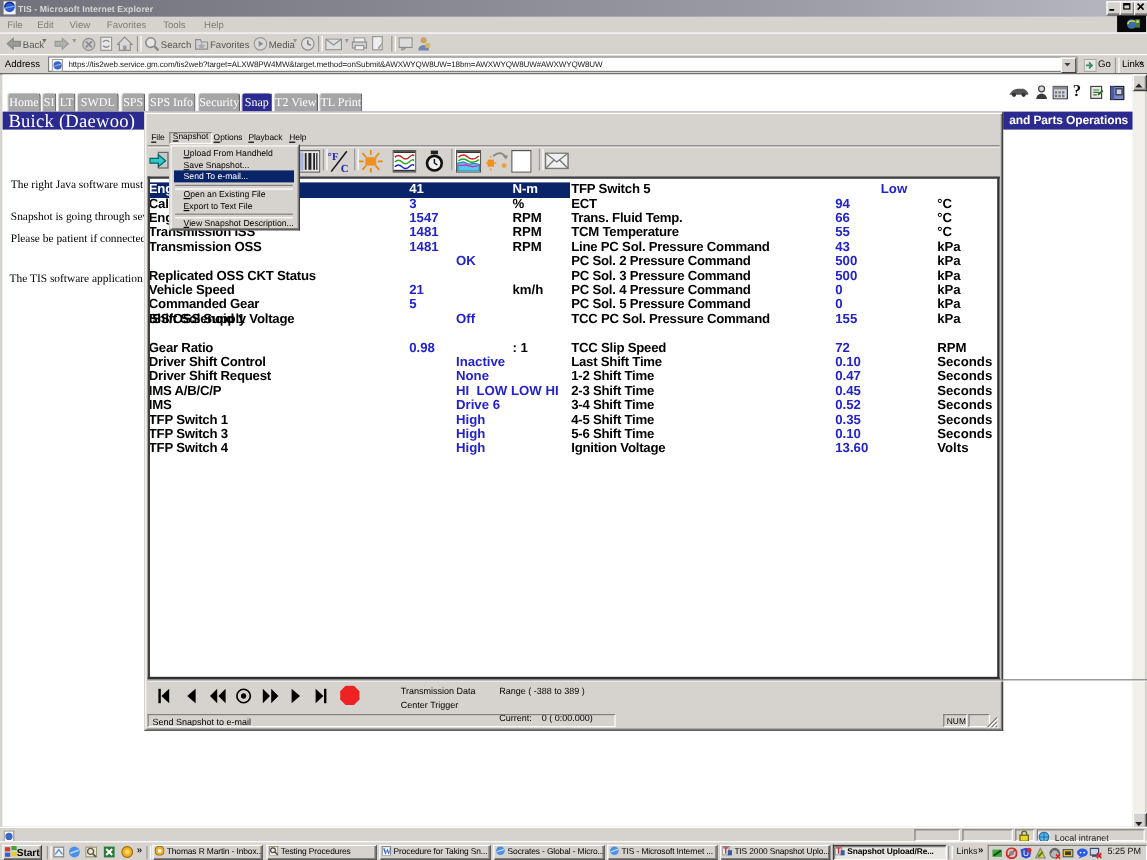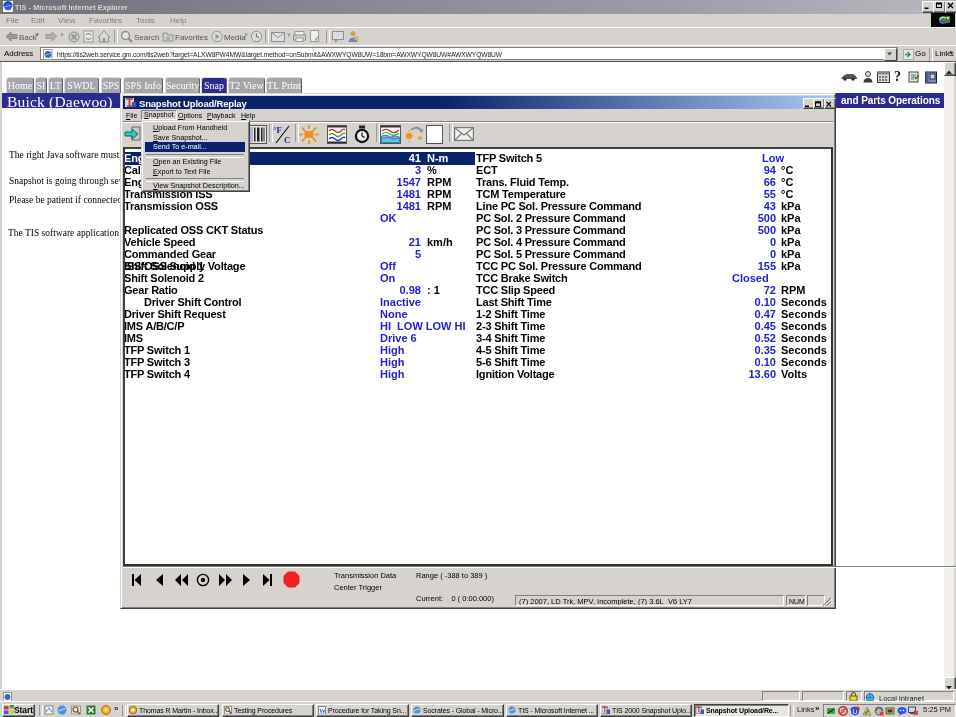--- a/index.html
+++ b/index.html
@@ -35,21 +35,21 @@
 #apptools{position:absolute;left:2px;top:27px;width:710px;height:26px;border-top:1px solid #808080;box-shadow:inset 0 1px 0 #fff;}
 .tbico{position:absolute;top:3px;}
 #appdrop{position:absolute;left:20px;top:26px;width:107px;height:70px;background:#D6D3CE;border:1px solid;border-color:#d6d3ce #404040 #404040 #d6d3ce;box-shadow:inset 1px 1px 0 #fff,inset -1px -1px 0 #808080;z-index:30;font-size:7.2px;}
 .mi{position:absolute;left:3px;width:100px;height:10px;line-height:10px;padding-left:8px;box-sizing:border-box;white-space:nowrap;}
 .mi.hl{background:#0a246a;color:#fff;}
 .msep{position:absolute;left:4px;width:98px;height:2px;border-top:1px solid #808080;border-bottom:1px solid #fff;}
 #tblwrap{position:absolute;left:2px;top:53px;width:710px;height:419px;border:2px solid;border-color:#404040 #303030 #303030 #404040;background:#fff;box-sizing:border-box;overflow:hidden;}
 .row{position:absolute;height:12px;font-size:11px;font-weight:bold;white-space:nowrap;left:0;width:706px;}
 .lbl{position:absolute;color:#000;letter-spacing:-0.2px;}
 .val{position:absolute;color:#2222cc;}
-.valr{position:absolute;text-align:right;color:#2222cc;}
+.valr{position:absolute;color:#2222cc;}
 .unit{position:absolute;color:#000;}
 #selrow{position:absolute;left:0px;top:3px;width:350px;height:13px;background:#0a246a;}
 #ctrl{position:absolute;left:2px;top:472px;width:850px;height:28px;border-top:1px solid #808080;box-shadow:inset 0 1px 0 #fff;font-size:7.5px;}
 #ctrl .cap{position:absolute;white-space:nowrap;}
 #appstatus{position:absolute;left:2px;top:500px;width:710px;height:13px;font-size:7.5px;}
 .pane{position:absolute;top:1px;height:11px;border:1px solid;border-color:#808080 #fff #fff #808080;padding:1px 3px 0;box-sizing:border-box;line-height:9px;white-space:nowrap;overflow:hidden;}
 #iestatus{left:0;top:689px;width:956px;height:12px;background:#D6D3CE;border-top:1px solid #fff;font-size:7.5px;}
 .spane{position:absolute;top:1px;height:10px;border:1px solid;border-color:#808080 #fff #fff #808080;box-sizing:border-box;}
 #taskbar{left:0;top:701px;width:956px;height:16px;background:#D6D3CE;border-top:1px solid #fff;font-size:7.5px;}
 .tbtn{position:absolute;top:2px;height:13px;background:#D6D3CE;border-top:1px solid #fff;border-left:1px solid #fff;border-right:1px solid #404040;border-bottom:1px solid #404040;box-shadow:inset -1px -1px 0 #808080;font-size:7px;letter-spacing:-0.1px;line-height:11px;white-space:nowrap;overflow:hidden;box-sizing:border-box;}
@@ -241,38 +241,20 @@
 <div class="abs" id="pagesb">
 <div class="sbbtn" style="top:0px;"><svg width="8" height="9">
         <path d="M4 2.5 L7 6 L1 6 Z" fill="#222"></path>
       </svg></div>
 <div class="sbbtn" style="top:615px;"><svg width="8" height="9">
         <path d="M4 6.5 L1 3 L7 3 Z" fill="#222"></path>
       </svg></div>
 </div>
 
 <div class="abs" id="app">
-  <div id="apptitle">
-    <svg class="abs" style="left:2px;top:1px" width="12" height="11">
-        <rect x="0" y="1" width="9" height="9" fill="#d8d8d8"></rect>
-        <path d="M1 2 L8 2 M4.5 2 L4.5 9 M2 9 L7 9" stroke="#c03030" stroke-width="1.6"></path>
-        <rect x="7" y="5" width="4" height="5" fill="#3a5aa8"></rect>
-      </svg>
-    <span class="txt">Snapshot Upload/Replay</span>
-    <div class="abtn" style="left:680px;"><svg width="8" height="7">
-          <rect x="1" y="4.5" width="4" height="1.5" fill="#000"></rect>
-        </svg></div>
-    <div class="abtn" style="left:690px;"><svg width="8" height="7">
-          <rect x="1.5" y="0.8" width="5" height="4.8" fill="none" stroke="#000"></rect>
-          <rect x="1.5" y="0.8" width="5" height="1.6" fill="#000"></rect>
-        </svg></div>
-    <div class="abtn" style="left:701px;"><svg width="8" height="7">
-          <path d="M1.5 0.8 L6 5.5 M6 0.8 L1.5 5.5" stroke="#000" stroke-width="1.2"></path>
-        </svg></div>
-  </div>
   <div id="appmenu">
       <span style="left:3px;"><u>F</u>ile</span>
       <span style="left:18px;border:1px solid;border-color:#808080 #fff #fff #808080;padding:0 2px 1px;margin-top:-1px;top:2px;"><u>S</u>napshot</span>
       <span style="left:55px;"><u>O</u>ptions</span>
       <span style="left:84px;"><u>P</u>layback</span>
       <span style="left:118px;"><u>H</u>elp</span>
     </div>
   <div id="apptools">
     <svg class="tbico" style="left:1px;" width="17" height="18">
         <rect x="8" y="2" width="8" height="13" fill="#c8c8c8" stroke="#666"></rect>
@@ -342,21 +324,21 @@
         <path d="M1 1 L10 8 L19 1 M1 13 L7.5 6.5 M19 13 L12.5 6.5" fill="none" stroke="#777" stroke-width="1.1"></path>
       </svg>
   </div>
   <div id="tblwrap">
 <div id="selrow"></div>
 <div class="row" style="top:3px;">
         <span class="lbl" style="left:-1px;color:#fff;">Engine Torque</span>
         <span class="valr" style="left:216px;width:80px;color:#fff;">41</span>
         <span class="unit" style="left:302px;color:#fff;">N-m</span>
         <span class="lbl" style="left:351px;">TFP Switch 5</span>
-        <span class="val" style="left:637px;text-align:right;">Low</span>
+        <span class="val" style="left:609px;text-align:right;">Low</span>
       </div>
 <div class="row" style="top:15px;">
         <span class="lbl" style="left:-1px;">Calculated TPS</span>
         <span class="valr" style="left:216px;width:80px;">3</span>
         <span class="unit" style="left:302px;">%</span>
         <span class="lbl" style="left:351px;">ECT</span>
         <span class="valr" style="left:571px;width:80px;">94</span>
         <span class="unit" style="left:656px;">°C</span>
       </div>
 <div class="row" style="top:27px;">
@@ -411,36 +393,30 @@
         <span class="valr" style="left:571px;width:80px;">0</span>
         <span class="unit" style="left:656px;">kPa</span>
       </div>
 <div class="row" style="top:111px;">
         <span class="lbl" style="left:-1px;">Shift Solenoid 1</span>
         <span class="val" style="left:255px;">Off</span>
         <span class="lbl" style="left:351px;">TCC PC Sol. Pressure Command</span>
         <span class="valr" style="left:571px;width:80px;">155</span>
         <span class="unit" style="left:656px;">kPa</span>
       </div>
-<div class="row" style="top:123px;">
-        <span class="lbl" style="left:-1px;">Shift Solenoid 2</span>
-        <span class="val" style="left:255px;">On</span>
-        <span class="lbl" style="left:351px;">TCC Brake Switch</span>
-        <span class="val" style="left:607px;">Closed</span>
-      </div>
 <div class="row" style="top:135px;">
         <span class="lbl" style="left:-1px;">Gear Ratio</span>
         <span class="valr" style="left:216px;width:80px;">0.98</span>
         <span class="unit" style="left:302px;">: 1</span>
         <span class="lbl" style="left:351px;">TCC Slip Speed</span>
         <span class="valr" style="left:571px;width:80px;">72</span>
         <span class="unit" style="left:656px;">RPM</span>
       </div>
 <div class="row" style="top:147px;">
-        <span class="lbl" style="left:-1px;padding-left:20px;">Driver Shift Control</span>
+        <span class="lbl" style="left:-1px;">Driver Shift Control</span>
         <span class="val" style="left:255px;">Inactive</span>
         <span class="lbl" style="left:351px;">Last Shift Time</span>
         <span class="valr" style="left:571px;width:80px;">0.10</span>
         <span class="unit" style="left:656px;">Seconds</span>
       </div>
 <div class="row" style="top:159px;">
         <span class="lbl" style="left:-1px;">Driver Shift Request</span>
         <span class="val" style="left:255px;">None</span>
         <span class="lbl" style="left:351px;">1-2 Shift Time</span>
         <span class="valr" style="left:571px;width:80px;">0.47</span>
@@ -519,21 +495,21 @@
       </svg>
     <svg class="abs" style="left:160px;top:4px" width="17" height="17">
         <polygon points="5,0.5 12,0.5 16.5,5 16.5,12 12,16.5 5,16.5 0.5,12 0.5,5" fill="#ee2222"></polygon>
       </svg>
     <span class="cap" style="left:211px;top:4px;">Transmission Data</span>
     <span class="cap" style="left:211px;top:16px;">Center Trigger</span>
     <span class="cap" style="left:293px;top:4px;">Range ( -388 to 389 )</span>
     <span class="cap" style="left:293px;top:16px;margin-top:11px;">Current:&nbsp;&nbsp;&nbsp;&nbsp;0 ( 0:00.000)</span>
   </div>
   <div id="appstatus">
-    <div class="pane" style="left:392px;width:269px;">(7) 2007, LD Trk, MPV, Incomplete, (7) 3.6L&nbsp;&nbsp;V6 LY7</div>
+    <div class="pane" style="left:0px;width:390px;">Send Snapshot to e-mail</div>
     <div class="pane" style="left:663px;width:20px;padding:1px 0 0 2px;font-size:7px;">NUM</div>
     <div class="pane" style="left:684px;width:18px;"></div>
     <svg class="abs" style="left:699px;top:3px" width="10" height="10">
         <g stroke="#808080" stroke-width="1.2">
           <path d="M9 1 L1 9 M9 4.5 L4.5 9 M9 8 L8 9"></path>
         </g>
         <g stroke="#fff" stroke-width="1">
           <path d="M10 1.5 L1.5 10 M10 5 L5 10 M10 8.5 L8.5 10"></path>
         </g>
       </svg>

